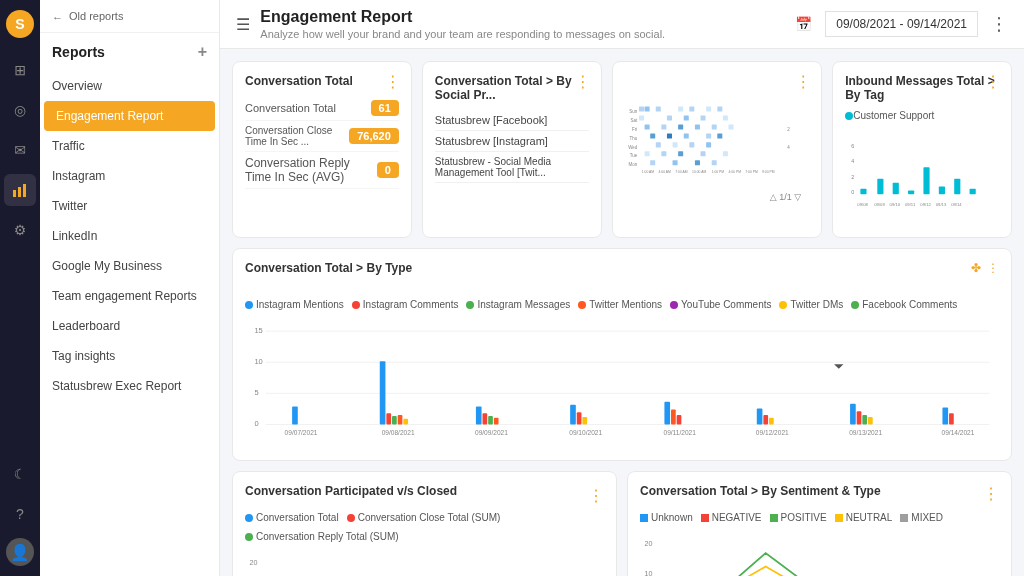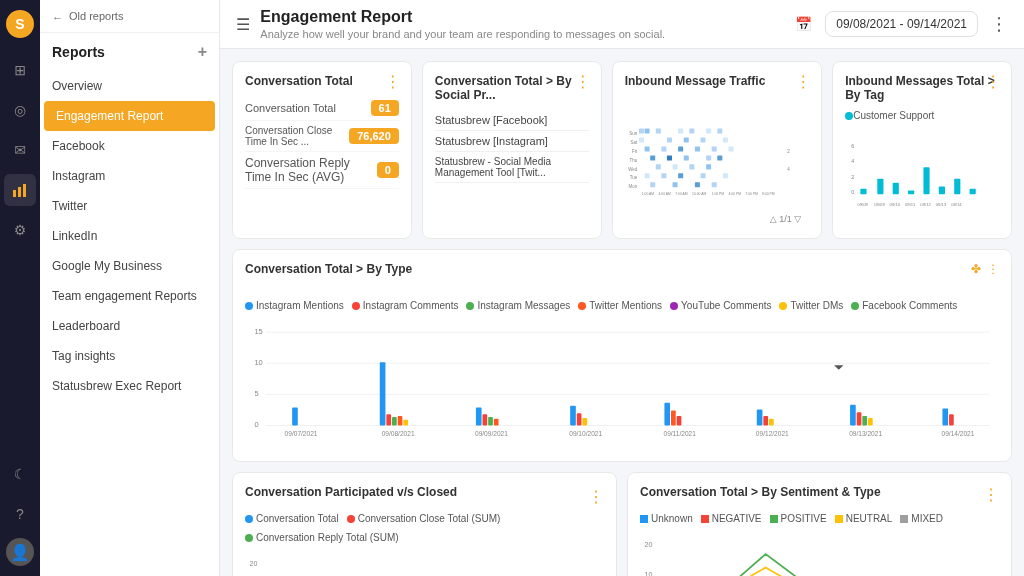--- a/index.html
+++ b/index.html
@@ -60,21 +60,21 @@
     .topbar {
       background: #fff; border-bottom: 1px solid #e8e8e8;
       padding: 8px 16px; display: flex; align-items: center; justify-content: space-between;
       flex-shrink: 0;
     }
     .topbar-left { display: flex; align-items: center; gap: 10px; }
     .topbar-title { font-size: 16px; font-weight: 600; color: #222; }
     .topbar-subtitle { font-size: 11px; color: #888; margin-top: 2px; }
     .topbar-right { display: flex; align-items: center; gap: 12px; }
     .date-range {
-      background: #fff; border: 1px solid #e0e0e0; border-radius: 8px;
+      background: #fff; border: 1px solid #e0e0e0; border-radius: 0;
       padding: 5px 10px; font-size: 12px; color: #333; cursor: pointer;
     }
 
     
     .dashboard { flex: 1; overflow-y: auto; padding: 12px; display: flex; flex-direction: column; gap: 10px; }
 
     
     .widget-row { display: flex; gap: 10px; }
 
     
@@ -140,21 +140,21 @@
     <span>←</span>
     <span>Old reports</span>
   </div>
   <div class="sidebar-header">
     <span>Reports</span>
     <span style="font-size:16px;cursor:pointer;color:#888;">+</span>
   </div>
   <nav class="sidebar-nav">
     <div class="sidebar-item">Overview</div>
     <div class="sidebar-item active">Engagement Report</div>
-    <div class="sidebar-item">Facebook</div>
+    <div class="sidebar-item">Traffic</div>
     <div class="sidebar-item">Instagram</div>
     <div class="sidebar-item">Twitter</div>
     <div class="sidebar-item">LinkedIn</div>
     <div class="sidebar-item">Google My Business</div>
     <div class="sidebar-item">Team engagement Reports</div>
     <div class="sidebar-item">Leaderboard</div>
     <div class="sidebar-item">Tag insights</div>
     <div class="sidebar-item">Statusbrew Exec Report</div>
   </nav>
 </div>
@@ -201,21 +201,20 @@
         <div class="widget-title">Conversation Total &gt; By Social Pr...</div>
         <div class="widget-menu">⋮</div>
         <div class="table-widget">
           <div class="table-row">Statusbrew [Facebook]</div>
           <div class="table-row">Statusbrew [Instagram]</div>
           <div class="table-row" style="font-size:10px;">Statusbrew - Social Media Management Tool [Twit...</div>
         </div>
       </div>
 
       <div class="widget" style="flex:1.2;">
-        <div class="widget-title">Inbound Message Traffic</div>
         <div class="widget-menu">⋮</div>
         <div style="position:relative;">
           <svg width="100%" height="130" viewBox="0 0 330 130">
 
             <text x="22" y="18" font-size="8" fill="#888" text-anchor="end">Sun</text>
             <text x="22" y="34" font-size="8" fill="#888" text-anchor="end">Sat</text>
             <text x="22" y="50" font-size="8" fill="#888" text-anchor="end">Fri</text>
             <text x="22" y="66" font-size="8" fill="#888" text-anchor="end">Thu</text>
             <text x="22" y="82" font-size="8" fill="#888" text-anchor="end">Wed</text>
             <text x="22" y="98" font-size="8" fill="#888" text-anchor="end">Tue</text>

